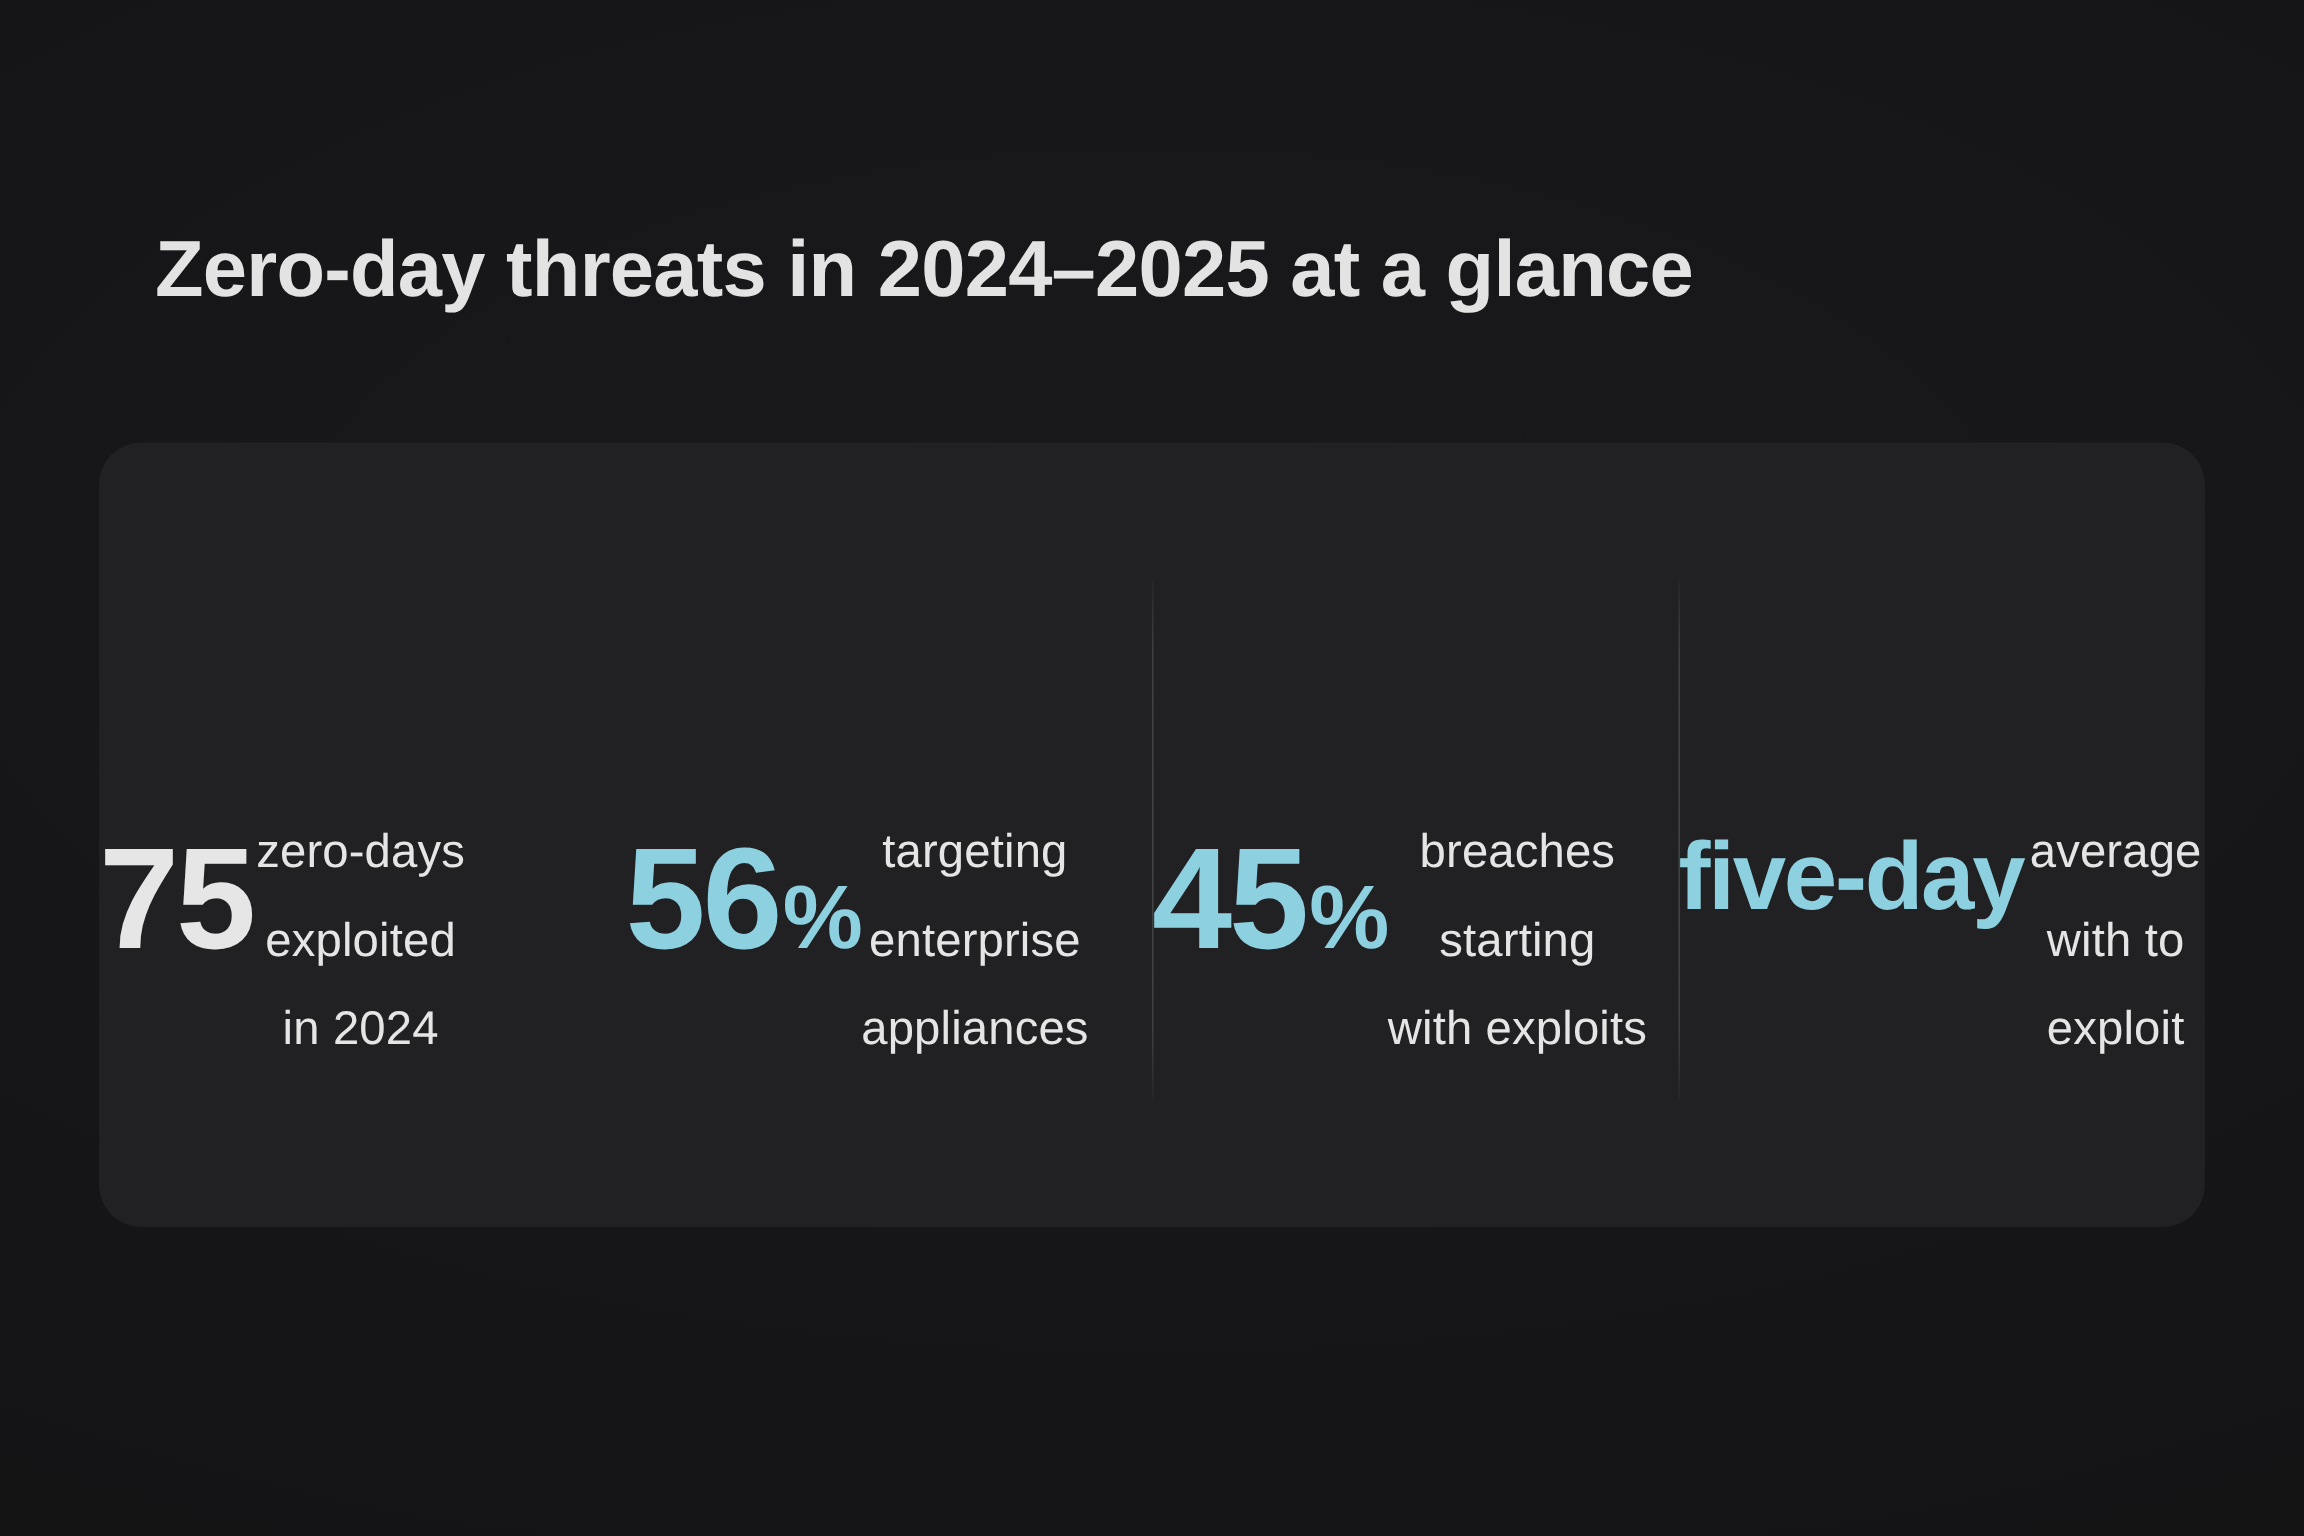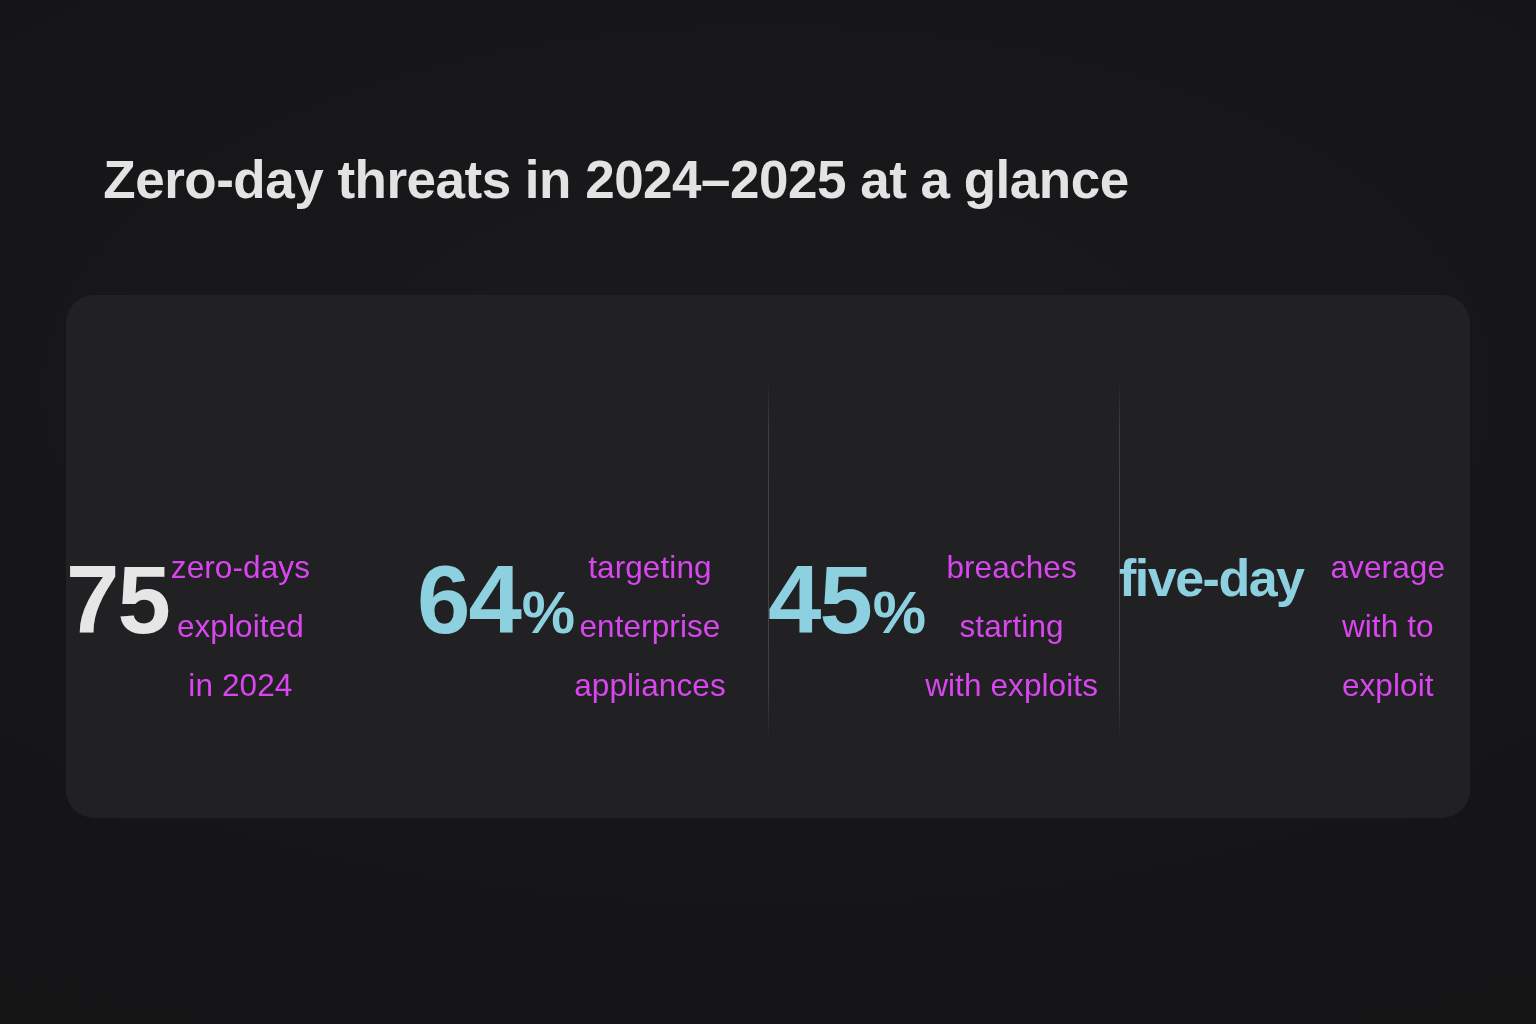--- a/index.html
+++ b/index.html
@@ -105,31 +105,31 @@
   .stat-value.neutral { color: #e6e6e7; }
 
   .stat-value .unit {
     font-size: 60px;
     font-weight: 700;
     letter-spacing: -1px;
     margin-left: 2px;
   }
 
   .stat-value .word {
-    font-size: 52px;
+    font-size: 64px;
     letter-spacing: -1.5px;
   }
 
   .stat-caption {
     margin-top: 46px;
     text-align: center;
     font-size: 31.5px;
     font-weight: 300;
     line-height: 59px;
-    color: #d946ef;
+    color: #e5e5e5;
     letter-spacing: 0.1px;
     white-space: pre-line;
   }
 </style>
 </head>
 <body>
 
 <div class="page">
 
   <h1 class="headline">Zero-day threats in 2024–2025 at a glance</h1>
@@ -142,21 +142,21 @@
           <span class="num">75</span>
           <span class="unit"></span>
         </div>
         <div class="stat-caption">zero-days
 exploited
 in 2024</div>
       </div>
 
       <div class="stat-col">
         <div class="stat-value">
-          <span class="num">64</span>
+          <span class="num">56</span>
           <span class="unit">%</span>
         </div>
         <div class="stat-caption">targeting
 enterprise
 appliances</div>
       </div>
 
       <div class="stat-col has-rule">
         <div class="stat-value">
           <span class="num">45</span>

